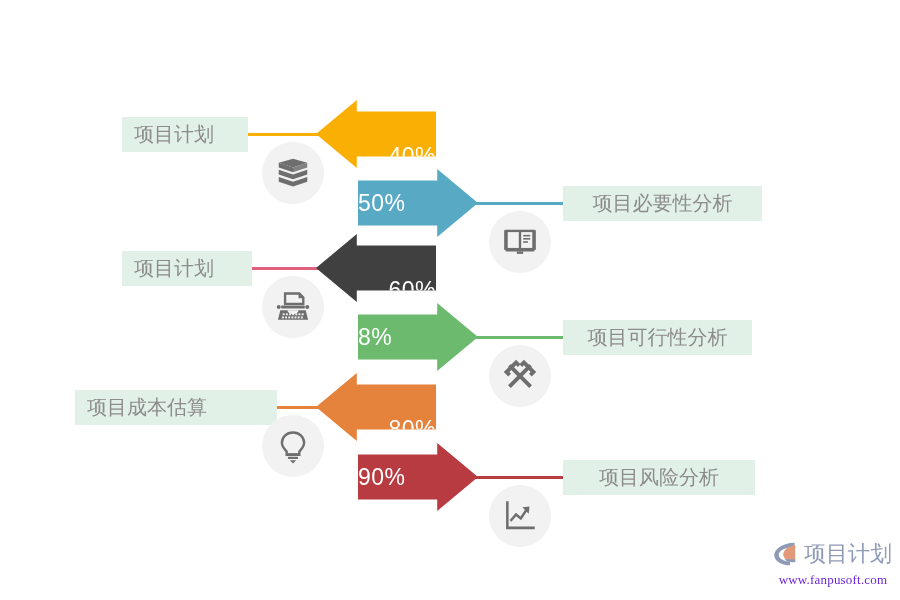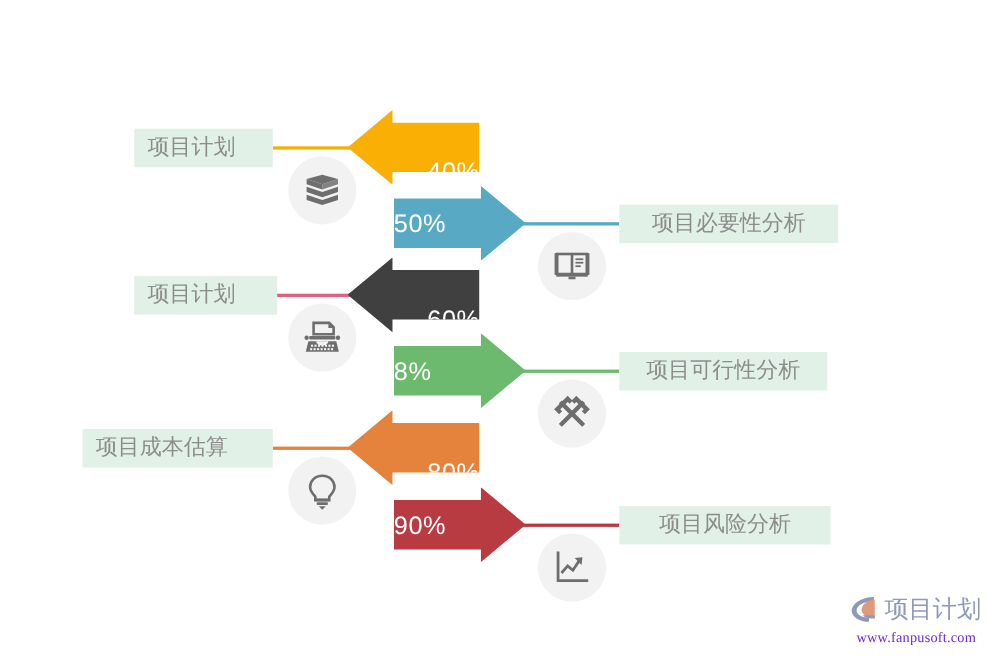--- a/index.html
+++ b/index.html
@@ -169,21 +169,21 @@
         <div class="arrow arrow-right" style="background: rgb(108, 186, 110);">
           <span class="arrow-pct">8%</span>
         </div>
         <div class="label label-right" style="left: 563px; width: 189px;">项目可行性分析</div>
       </div>
       <div class="row" style="top: 373px;">
         <div class="connector" style="left: 248px; width: 90px; background: rgb(229, 130, 60);"></div>
         <div class="arrow arrow-left" style="background: rgb(229, 130, 60);">
           <span class="arrow-pct">80%</span>
         </div>
-        <div class="label label-left" style="left: 75px; width: 173px;">项目成本估算</div>
+        <div class="label label-left" style="left: 75px; width: 202px;">项目成本估算</div>
       </div>
       <div class="row" style="top: 443px;">
         <div class="connector" style="left: 463px; width: 100px; background: rgb(185, 59, 66);"></div>
         <div class="arrow arrow-right" style="background: rgb(185, 59, 66);">
           <span class="arrow-pct">90%</span>
         </div>
         <div class="label label-right" style="left: 563px; width: 192px;">项目风险分析</div>
       </div>
     </div>
 

